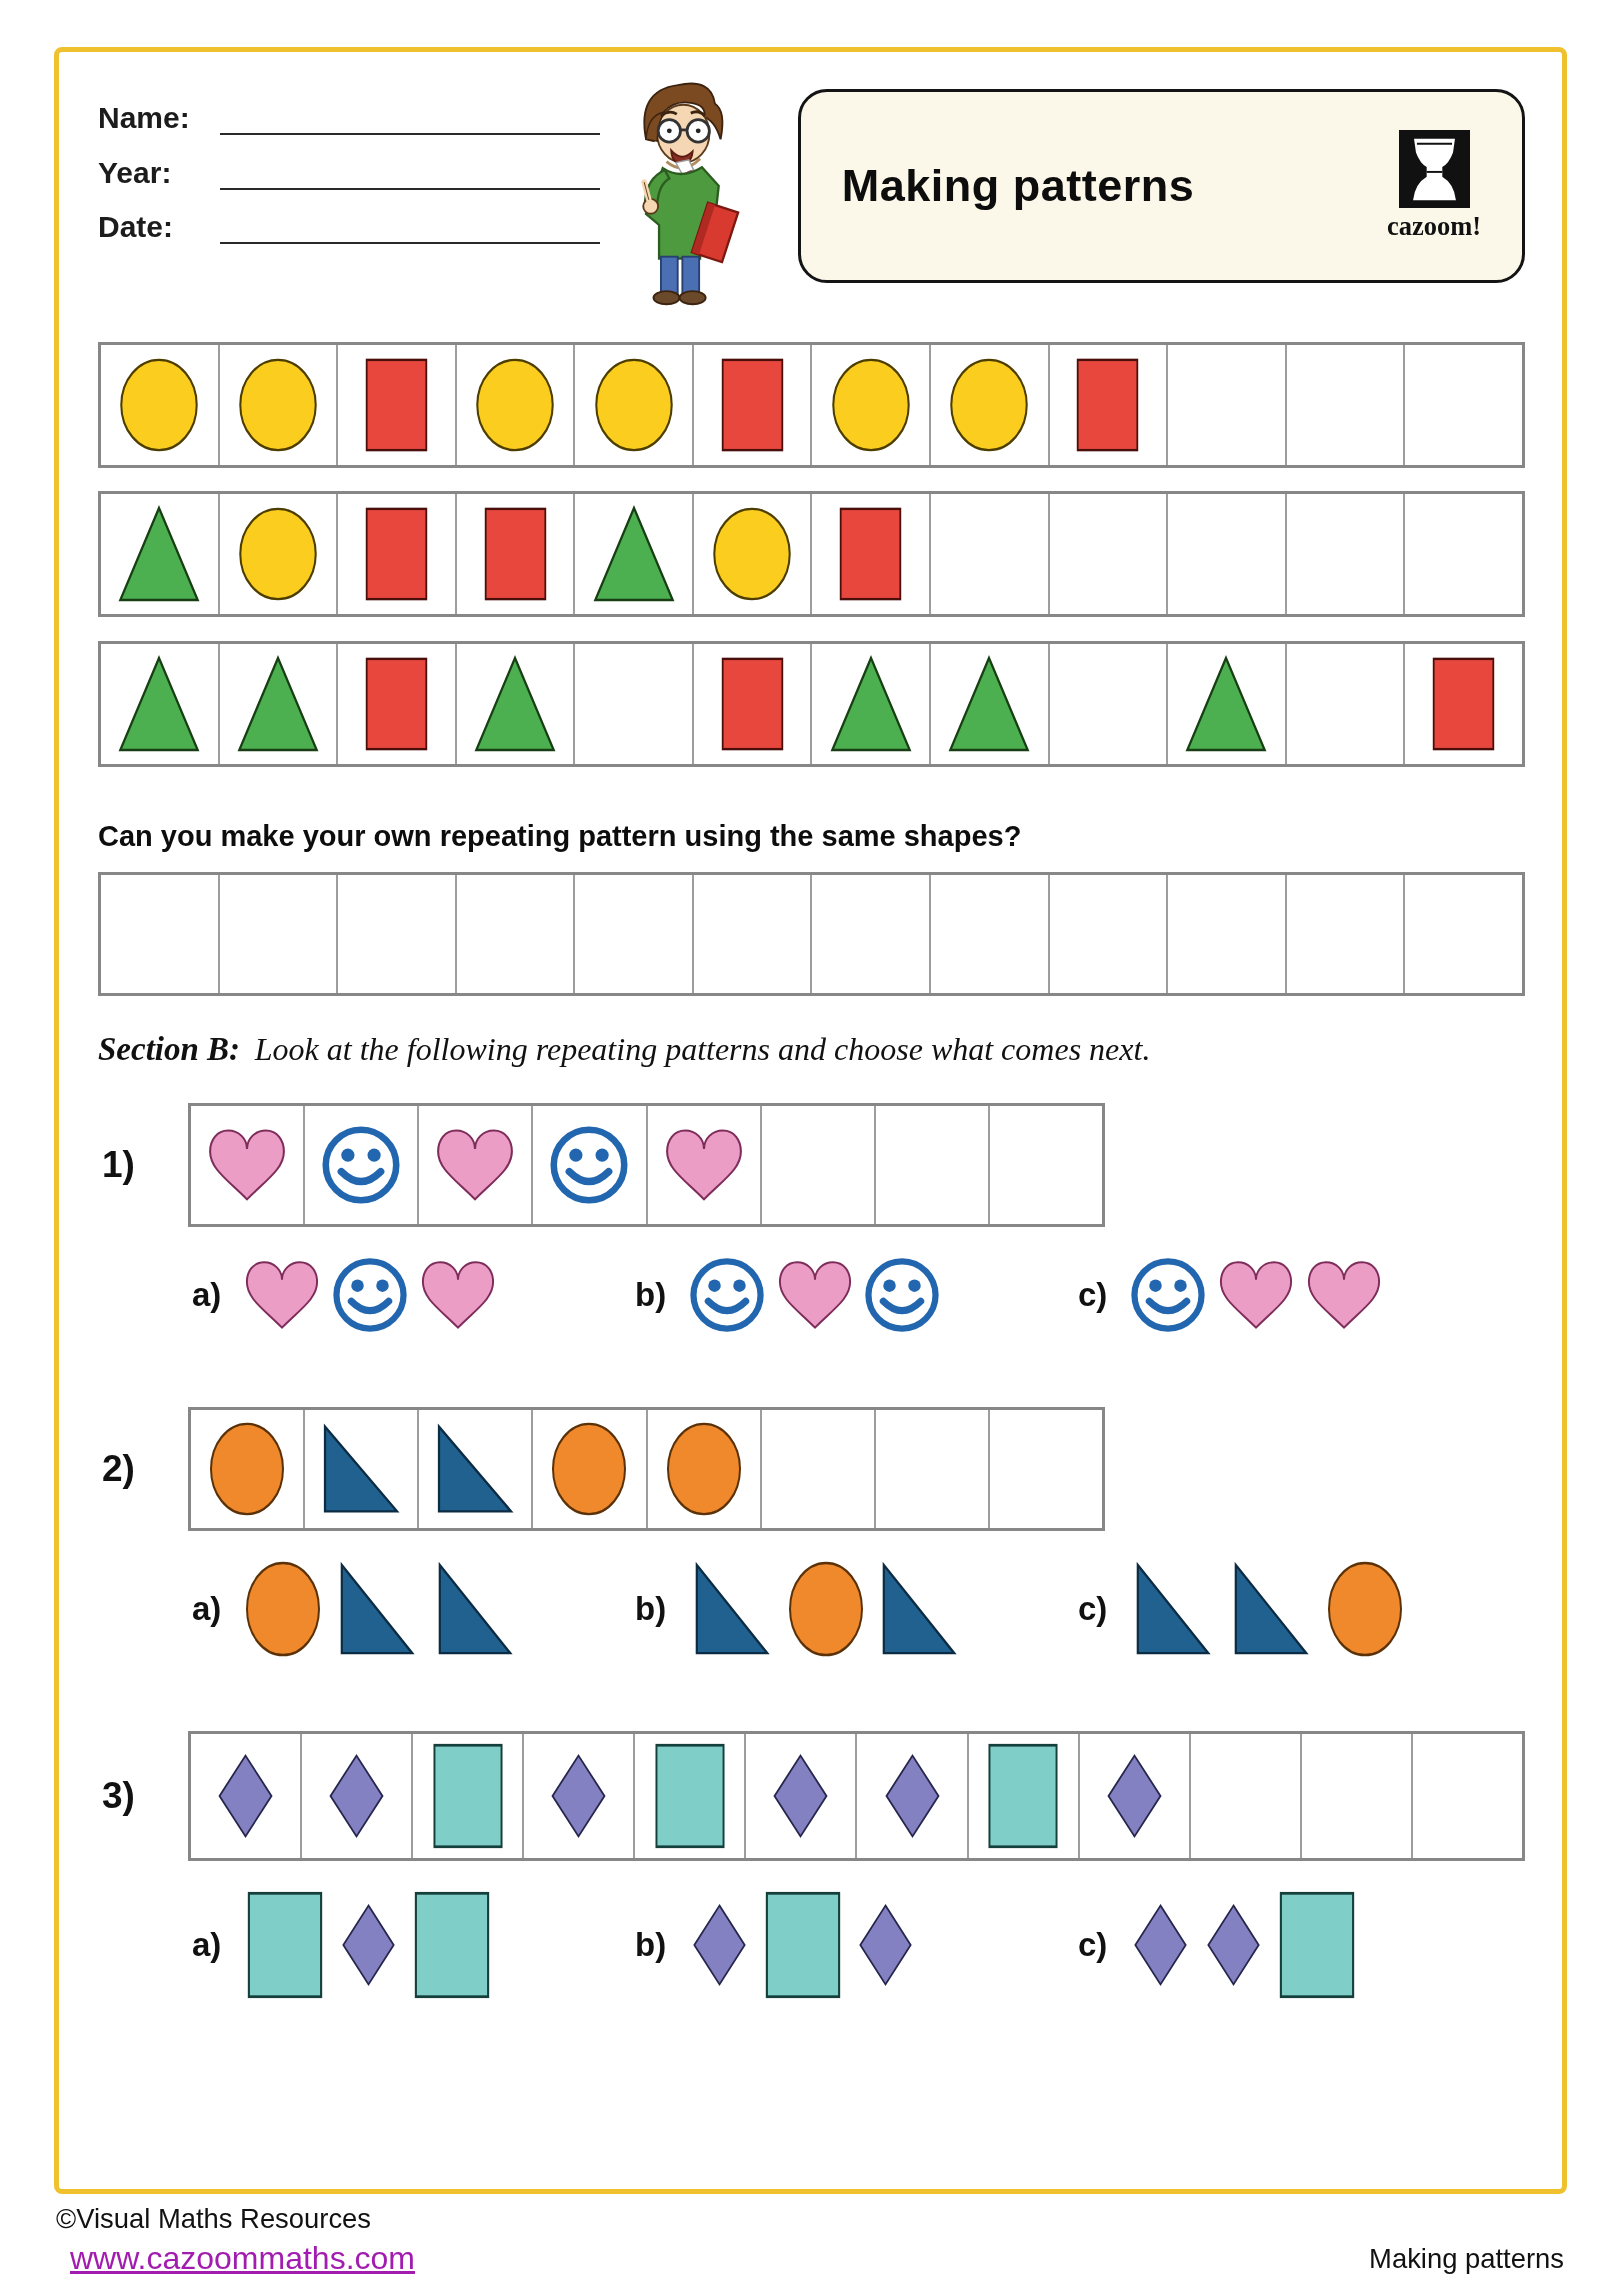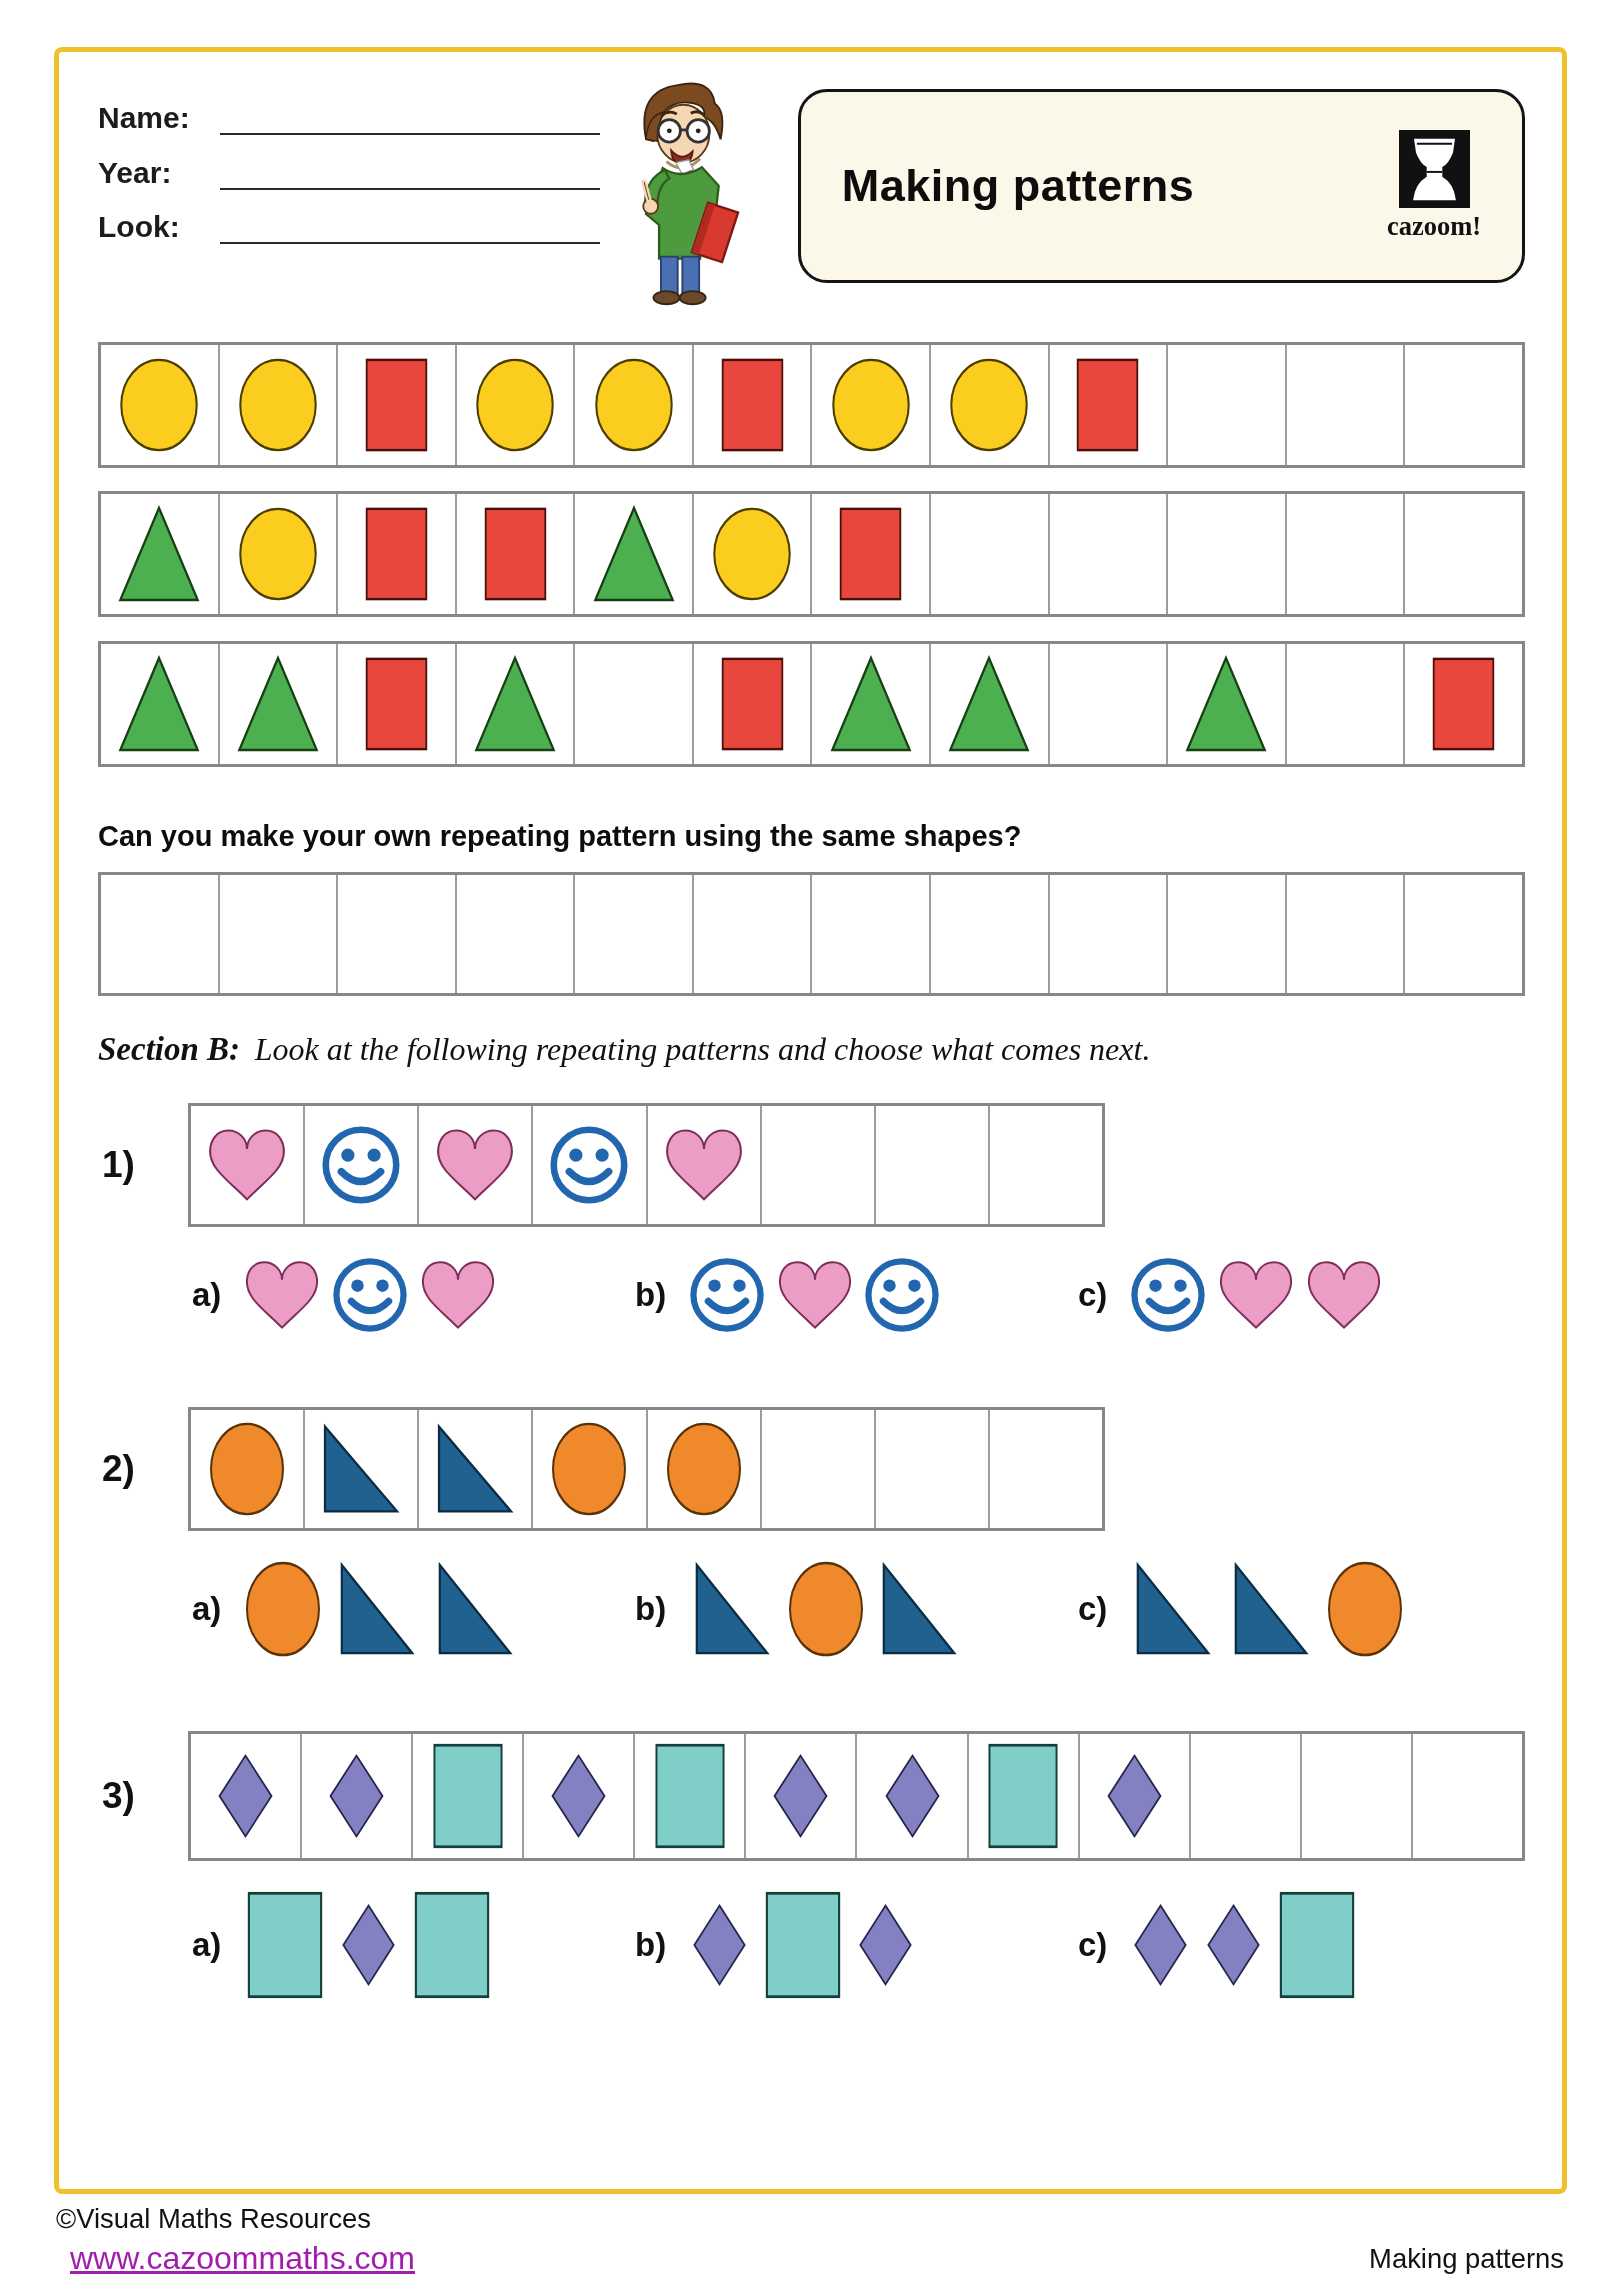--- a/index.html
+++ b/index.html
@@ -89,21 +89,21 @@
       <div class="fields">
         <div class="field-row">
           <span class="field-label">Name:</span>
           <span class="field-line"></span>
         </div>
         <div class="field-row">
           <span class="field-label">Year:</span>
           <span class="field-line"></span>
         </div>
         <div class="field-row">
-          <span class="field-label">Look:</span>
+          <span class="field-label">Date:</span>
           <span class="field-line"></span>
         </div>
       </div>
 
       <div class="teacher">
         <svg viewBox="0 0 150 250" width="145" height="233">
           <path d="M38,70 Q28,18 72,12 Q108,4 112,32 Q124,40 118,70 Q112,50 100,46 Q104,34 86,31 Q68,28 57,41 Q46,50 46,72 Z" fill="#7B4A21" stroke="#3c2410" stroke-width="2"></path>
           <ellipse cx="78" cy="64" rx="28" ry="31" fill="#F6D7B4" stroke="#5a3a1a" stroke-width="2"></ellipse>
           <path d="M38,70 Q40,44 57,41 Q50,55 50,72 Z" fill="#7B4A21" stroke="#3c2410" stroke-width="1.5"></path>
           <circle cx="63" cy="61" r="12" fill="#fff" stroke="#333" stroke-width="3"></circle>

